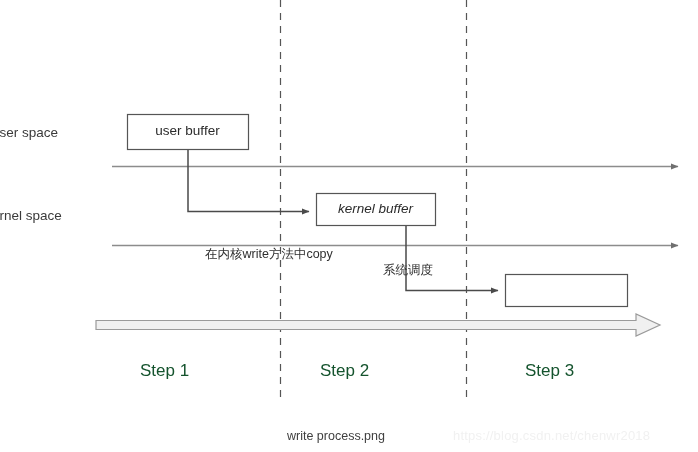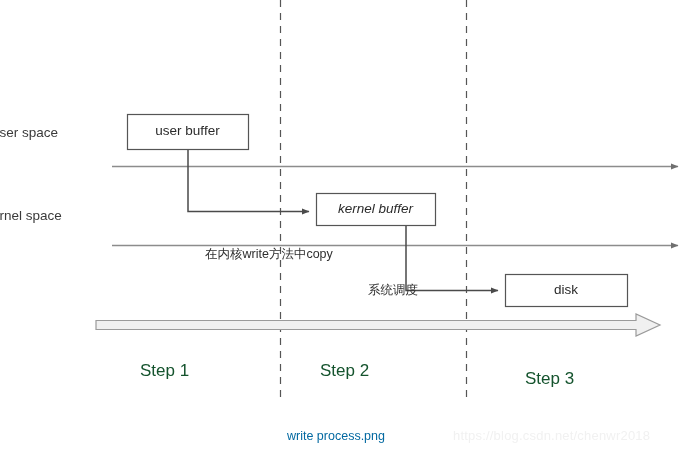--- a/index.html
+++ b/index.html
@@ -46,21 +46,21 @@
     color: #2e2e2e;
   }
   .step-label {
     font-size: 17px;
     color: #14532d;
     text-align: left;
   }
   .caption {
     position: absolute;
     font-size: 12.5px;
-    color: #0369a1;
+    color: #404040;
     white-space: nowrap;
   }
   .watermark {
     position: absolute;
     font-size: 13px;
     color: #f1f1f1;
     white-space: nowrap;
     letter-spacing: 0.2px;
   }
 </style>
@@ -100,25 +100,24 @@
     </g>
 
     <path d="M96,320.5 L636,320.5 L636,314 L660,325 L636,336 L636,329.5 L96,329.5 Z" fill="#f0f0f0" stroke="#9a9a9a" stroke-width="1.2" stroke-linejoin="miter"></path>
   </svg>
 
   <div class="lbl space-label" style="left:-8px; top:126px;">user space</div>
   <div class="lbl space-label" style="left:-8px; top:209px;">ernel space</div>
 
   <div class="box-label" style="left:127px; top:124px; width:121px;">user buffer</div>
   <div class="box-label" style="left:316px; top:202px; width:119px;font-style:italic;">kernel buffer</div>
-  <div class="box-label" style="left:505px; top:283px; width:122px;">disk</div>
 
   <div class="lbl cn-label" style="left:205px; top:228px;margin-top:20px;">在内核write方法中copy</div>
-  <div class="lbl cn-label" style="left:368px; top:264px;margin-top:20px;">系统调度</div>
+  <div class="lbl cn-label" style="left:383px; top:264px;">系统调度</div>
 
   <div class="lbl step-label" style="left:140px; top:362px; width:80px;">Step 1</div>
   <div class="lbl step-label" style="left:320px; top:362px; width:80px;">Step 2</div>
-  <div class="lbl step-label" style="left:525px; top:362px; width:80px;margin-top:8px;">Step 3</div>
+  <div class="lbl step-label" style="left:525px; top:362px; width:80px;">Step 3</div>
 
   <div class="caption" style="left:287px; top:429px;">write process.png</div>
   <div class="watermark" style="left:453px; top:428px;">https://blog.csdn.net/chenwr2018</div>
 
 </div>
 
 </body></html>

